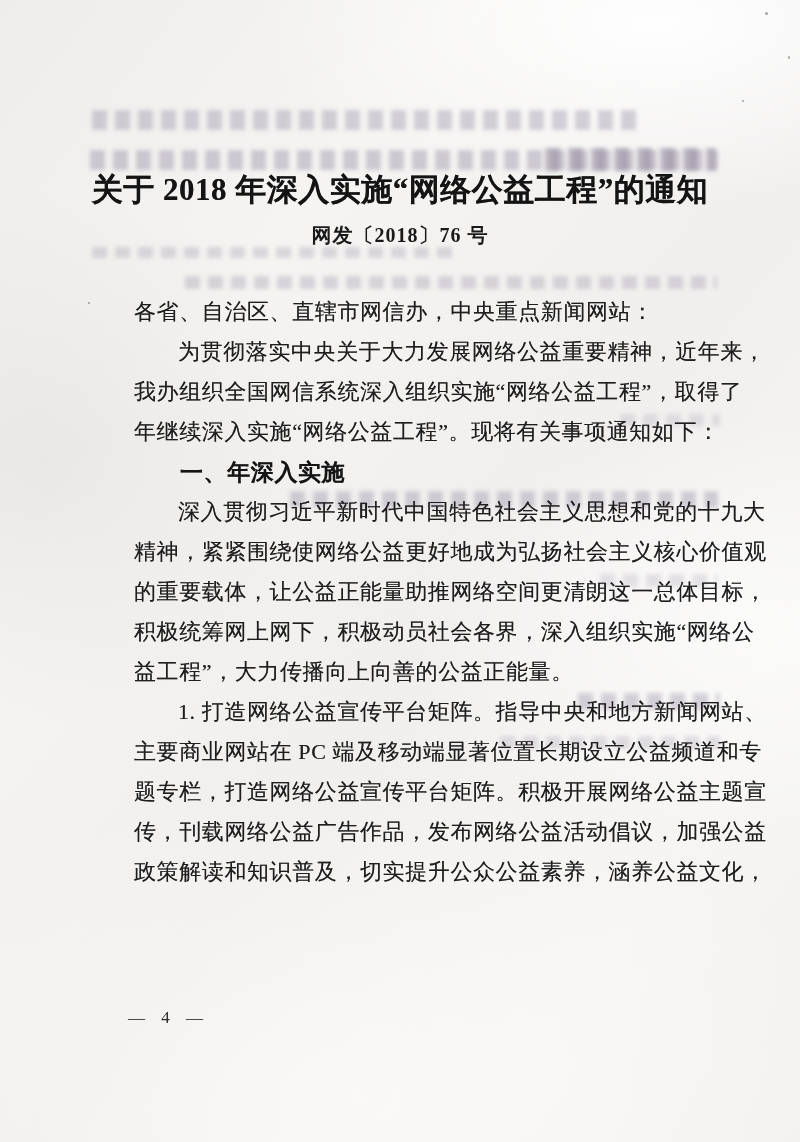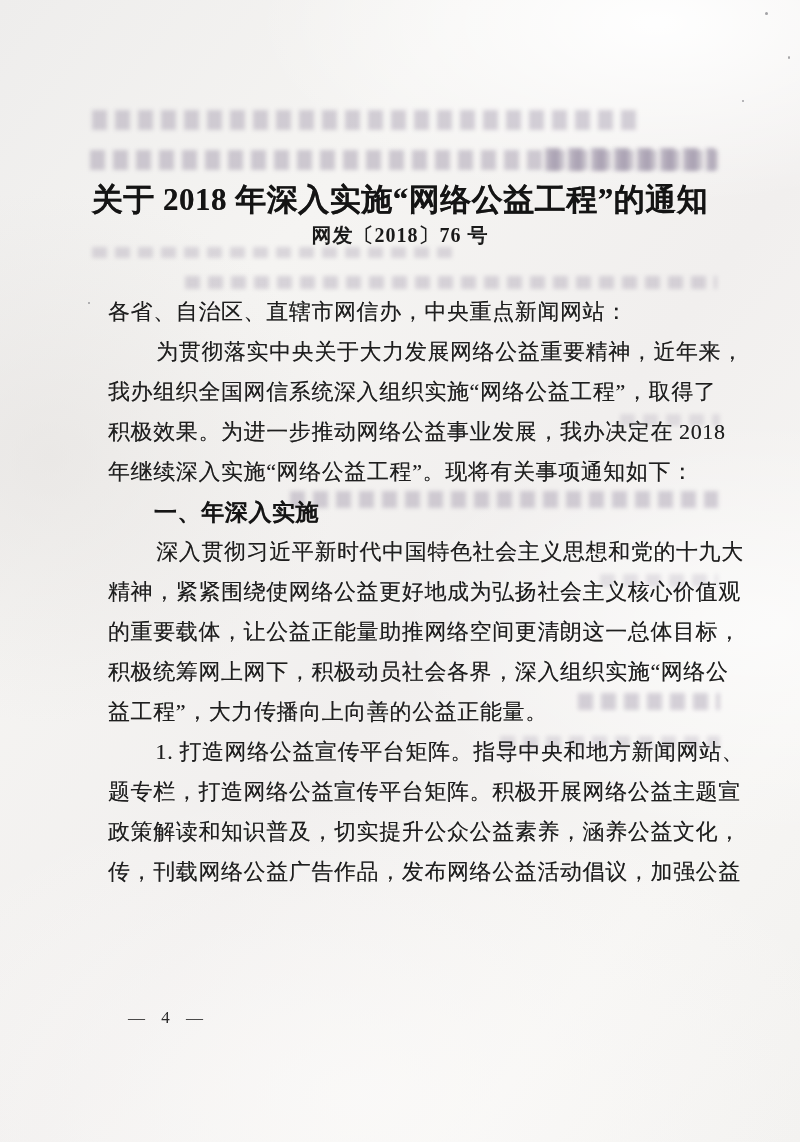--- a/index.html
+++ b/index.html
@@ -36,21 +36,21 @@
   .speck {
     position: absolute;
     border-radius: 50%;
     background: rgba(90,90,95,0.55);
     filter: blur(0.4px);
   }
 
   
   .title {
     position: absolute;
-    top: 179px;
+    top: 169px;
     left: 0;
     width: 800px;
     text-align: center;
     font-size: 31px;
     font-weight: 700;
     letter-spacing: 0.5px;
     color: #141414;
     text-shadow: 0 0 0.6px rgba(0,0,0,0.6);
     white-space: nowrap;
   }
@@ -72,20 +72,21 @@
     width: 640px;
   }
   .line {
     height: 40px;
     line-height: 40px;
     font-size: 22px;
     letter-spacing: 0.6px;
     white-space: nowrap;
     color: #1e1e1e;
     text-shadow: 0 0 0.5px rgba(0,0,0,0.5);
+    margin-left: 26px;
   }
   .line.indent { padding-left: 44px; text-align: center; }
   .line.heading {
     padding-left: 46px;
     font-weight: 700;
     font-size: 23px;
     color: #151515;
     font-family: "Liberation Sans", "DejaVu Sans", sans-serif;
   }
   .page-number {
@@ -118,29 +119,29 @@
   <div class="speck" style="left:742px; top:100px; width:2px; height:2px;"></div>
   <div class="speck" style="left:88px; top:302px; width:2px; height:2px;"></div>
 
   <div class="title">关于 2018 年深入实施“网络公益工程”的通知</div>
   <div class="doc-number">网发〔2018〕76 号</div>
 
   <div class="body-text">
     <div class="line">各省、自治区、直辖市网信办，中央重点新闻网站：</div>
     <div class="line indent">为贯彻落实中央关于大力发展网络公益重要精神，近年来，</div>
     <div class="line">我办组织全国网信系统深入组织实施“网络公益工程”，取得了</div>
-    <div class="line">积极效果。为进一步推动网络公益事业发展，我办决定在 2018</div>
     <div class="line">年继续深入实施“网络公益工程”。现将有关事项通知如下：</div>
     <div class="line heading">一、年深入实施</div>
     <div class="line indent">深入贯彻习近平新时代中国特色社会主义思想和党的十九大</div>
     <div class="line">精神，紧紧围绕使网络公益更好地成为弘扬社会主义核心价值观</div>
     <div class="line">的重要载体，让公益正能量助推网络空间更清朗这一总体目标，</div>
     <div class="line">积极统筹网上网下，积极动员社会各界，深入组织实施“网络公</div>
     <div class="line">益工程”，大力传播向上向善的公益正能量。</div>
     <div class="line indent">1. 打造网络公益宣传平台矩阵。指导中央和地方新闻网站、</div>
+    <div class="line">主要商业网站在 PC 端及移动端显著位置长期设立公益频道和专</div>
     <div class="line">题专栏，打造网络公益宣传平台矩阵。积极开展网络公益主题宣</div>
+    <div class="line">传，刊载网络公益广告作品，发布网络公益活动倡议，加强公益</div>
     <div class="line">政策解读和知识普及，切实提升公众公益素养，涵养公益文化，</div>
-    <div class="line">传，刊载网络公益广告作品，发布网络公益活动倡议，加强公益</div>
   </div>
 
   <div class="page-number">— 4 —</div>
 
 </div>
 
 </body></html>

